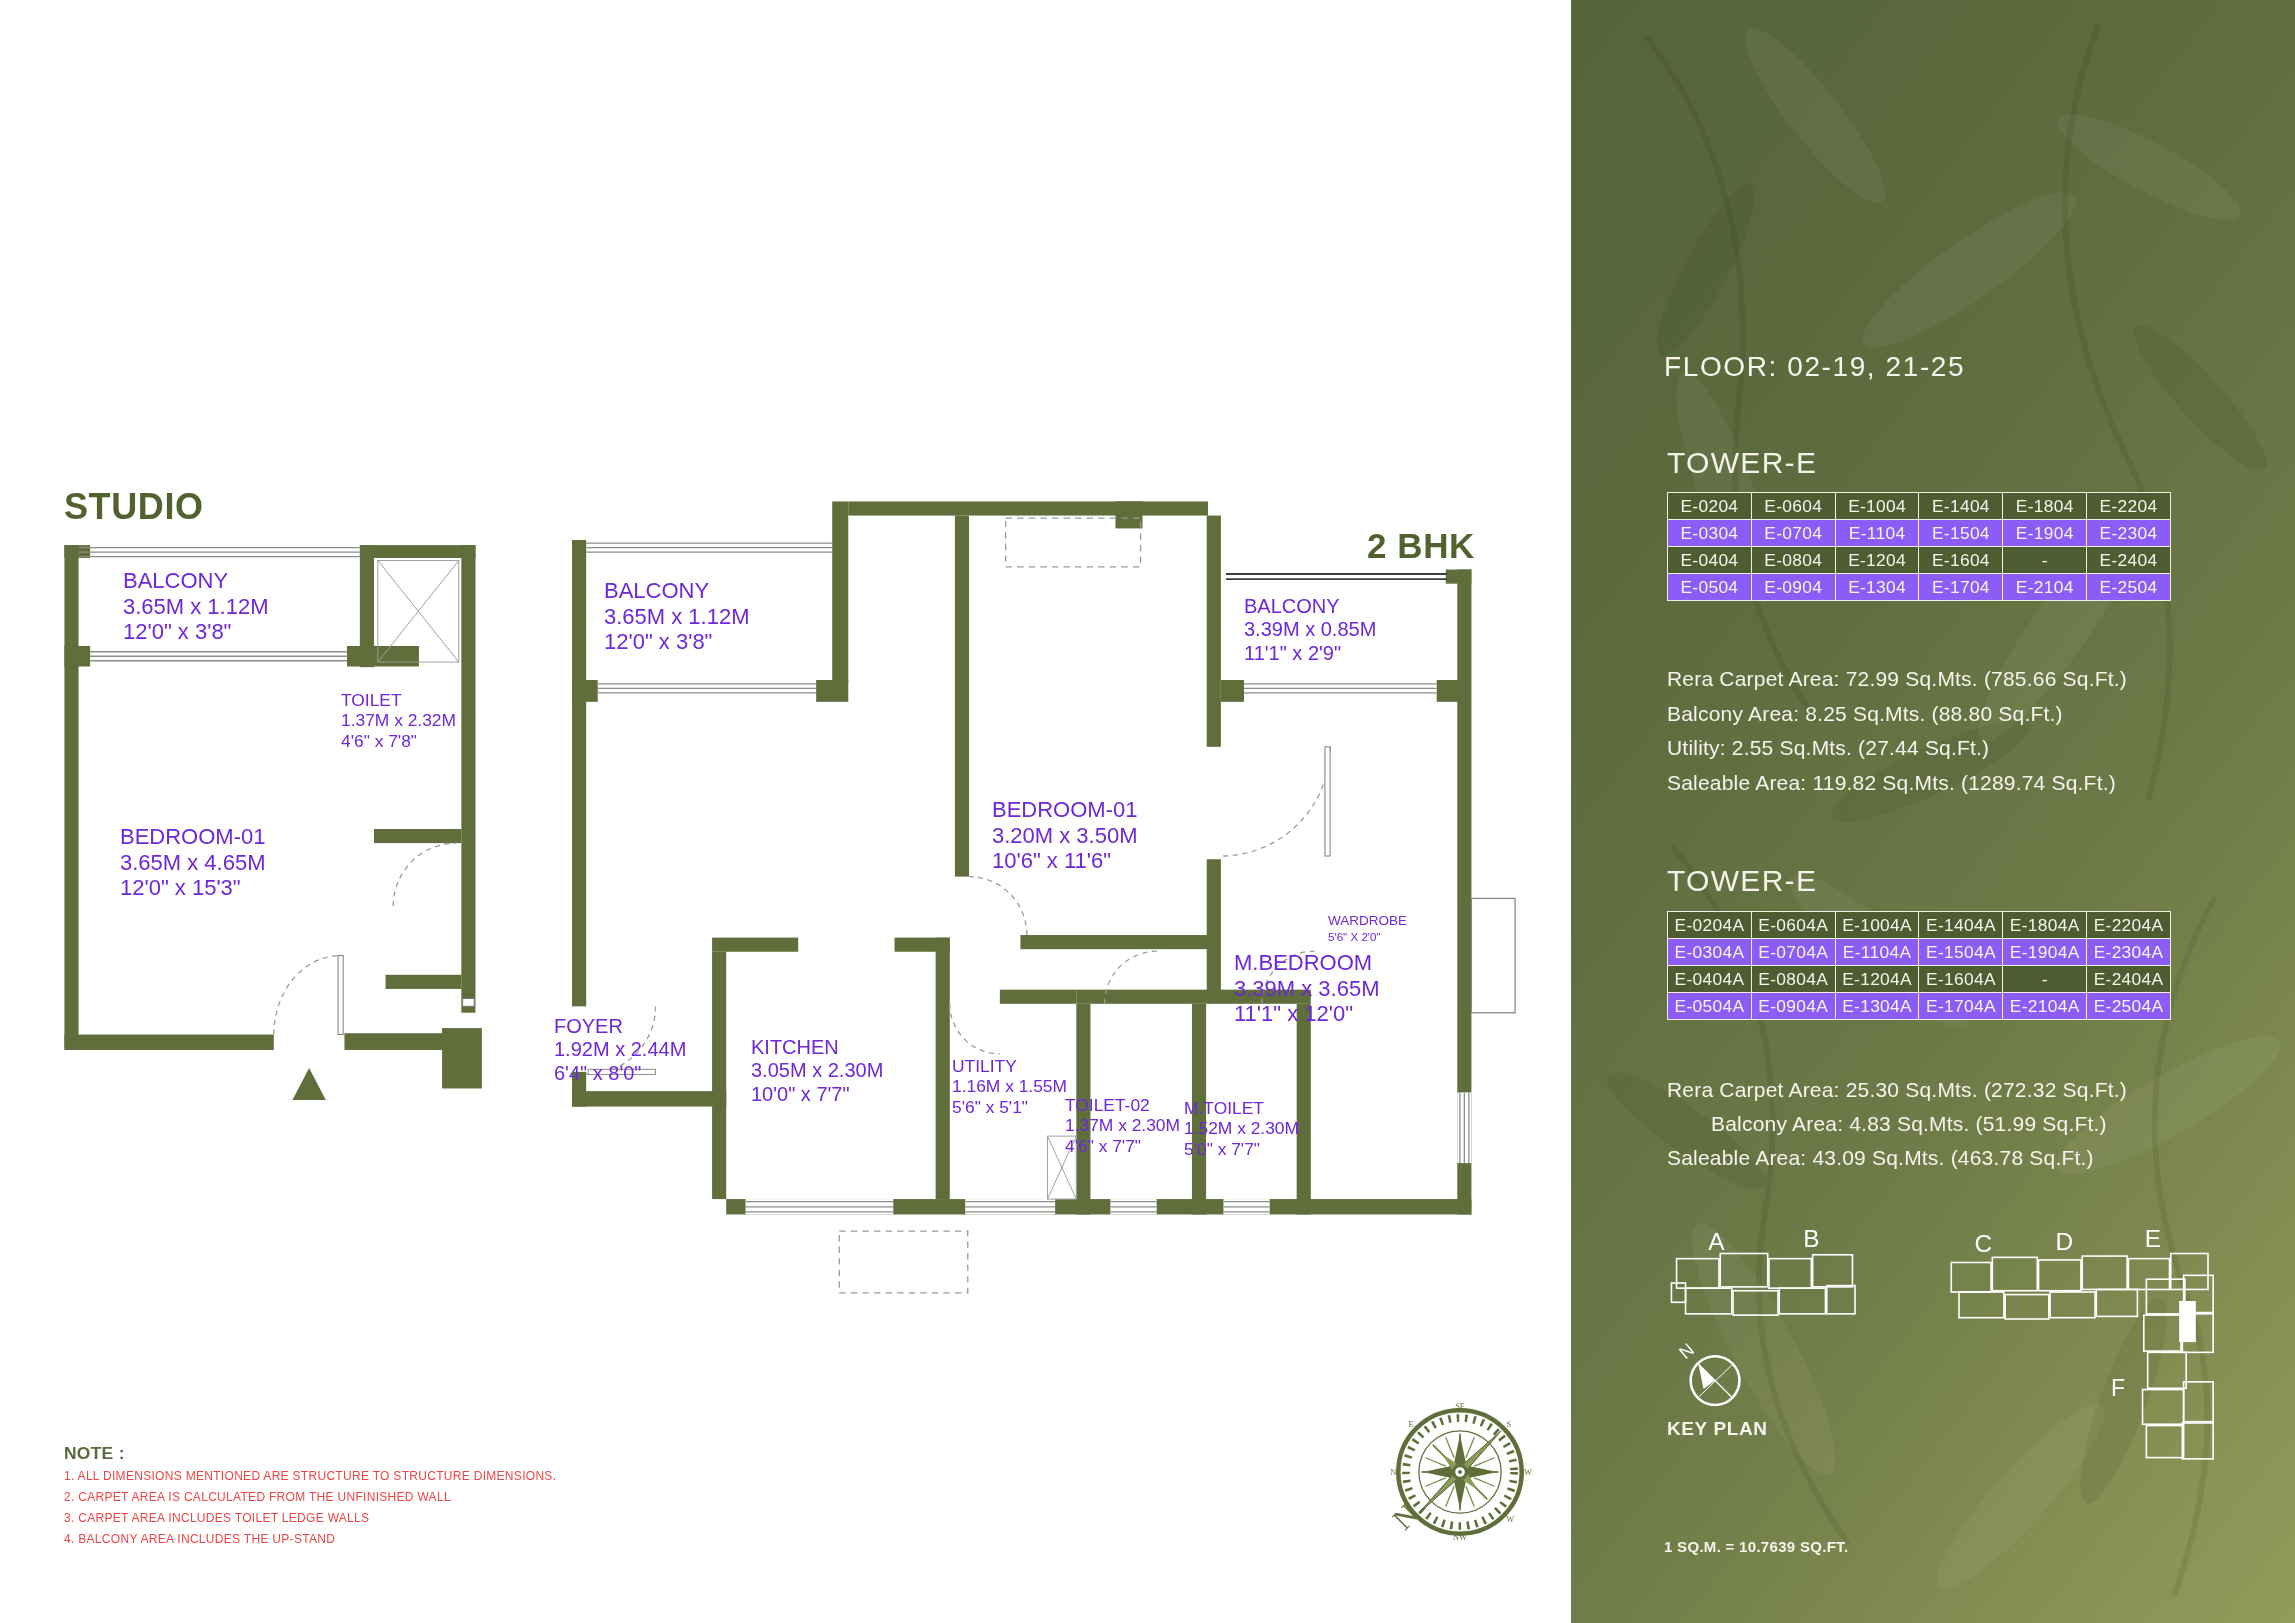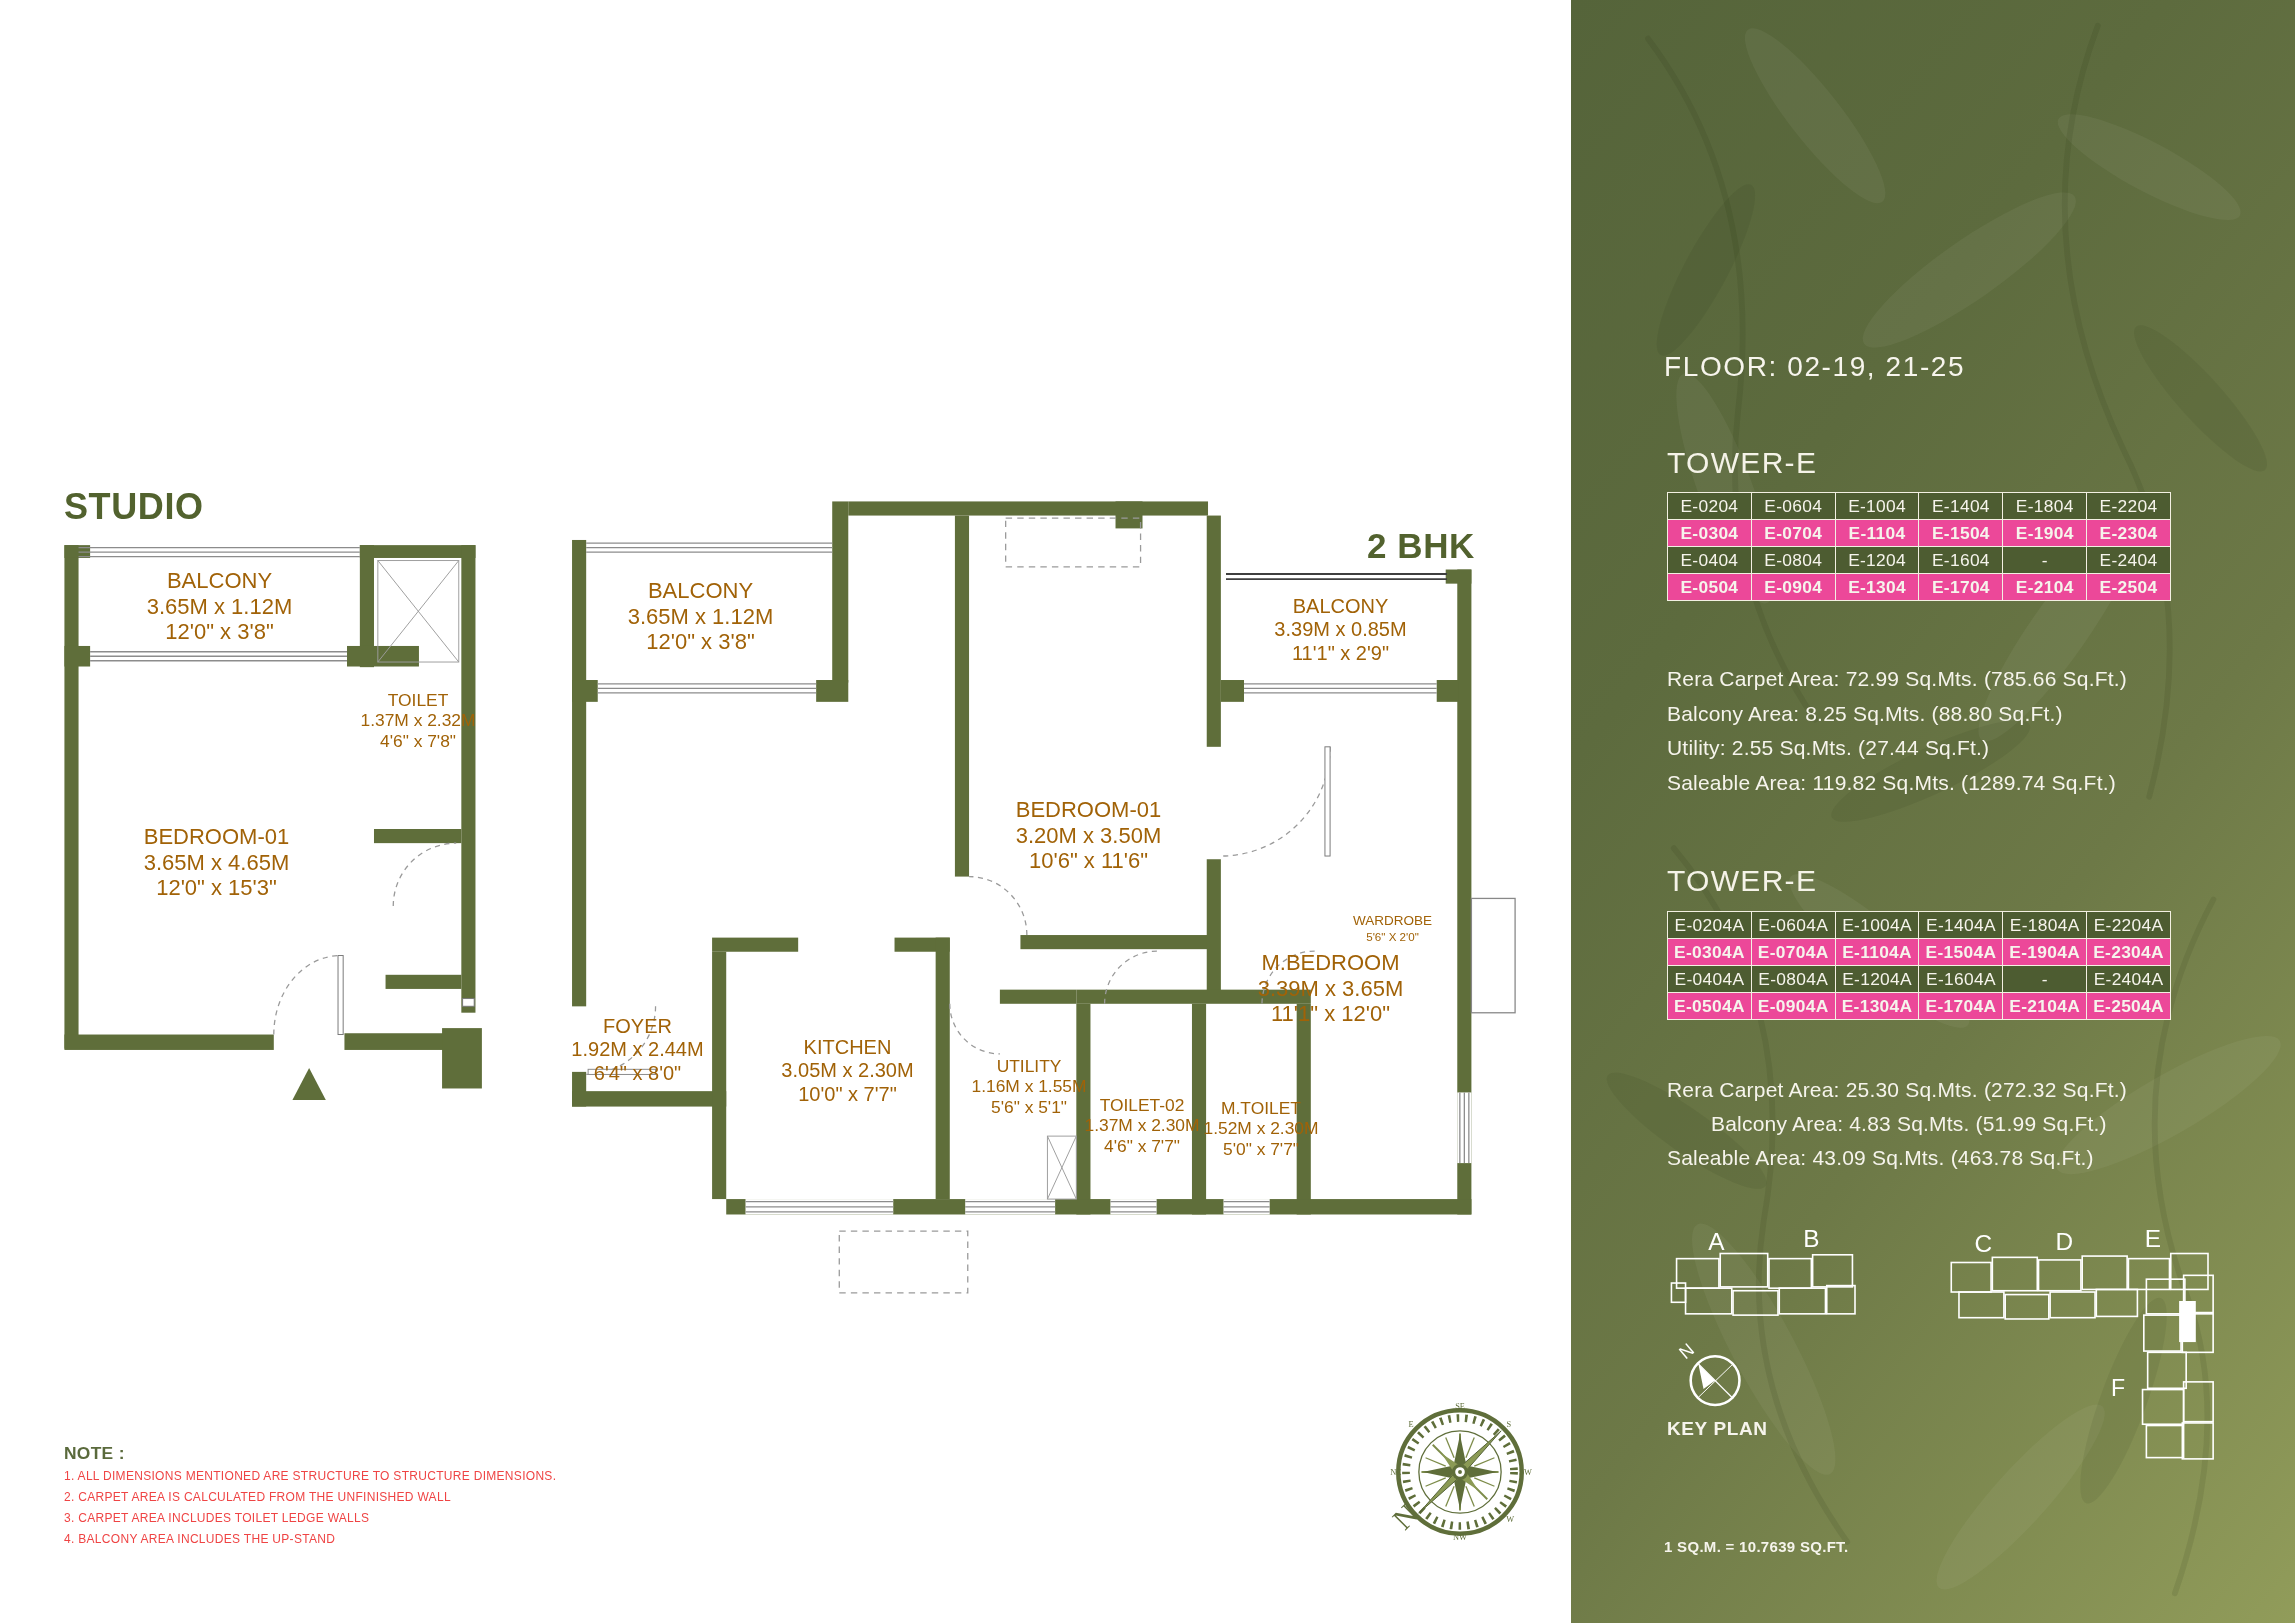--- a/index.html
+++ b/index.html
@@ -13,26 +13,26 @@
   .panel-title{left:1661px;top:272px;font-size:58px;color:#f7f5ed;letter-spacing:4.5px;font-weight:400;}
   .panel-floor{left:1664px;top:351px;font-size:28px;color:#f7f5ed;letter-spacing:1.6px;}
   .tower-head{left:1667px;font-size:30px;color:#f5f3e8;letter-spacing:1.3px;}
   .utable{left:1667px;width:504px;border:1.3px solid #f3f0e2;box-sizing:border-box;}
   .trow{display:flex;}
   .trow + .trow{border-top:1.3px solid #f3f0e2;}
   .tcell{flex:1;height:26px;line-height:26px;text-align:center;font-size:17.4px;
          color:#f6f4ec;letter-spacing:0.3px;overflow:hidden;}
   .tcell + .tcell{border-left:1.3px solid #f3f0e2;}
   .trow.dark .tcell{background:#4d5c31;}
-  .trow.light .tcell{background:#ec4899;font-weight:bold;}
+  .trow.light .tcell{background:#8b5cf6;}
   .aline{left:1667px;font-size:21px;color:#f6f4ec;letter-spacing:0.2px;white-space:nowrap;}
   .keyplan-caption{left:1667px;top:1418px;font-size:19px;font-weight:bold;color:#f6f4ec;letter-spacing:0.6px;}
   .footnote{left:1664px;top:1538px;font-size:15px;font-weight:bold;color:#f6f4ec;letter-spacing:0.3px;}
   
-  .rlabel{position:absolute;text-align:center;color:#a16207;line-height:1.17;}
+  .rlabel{position:absolute;text-align:left;color:#6d28d9;line-height:1.17;}
   .rlabel div{white-space:nowrap;}
   .f34{font-size:22px;} .f31{font-size:20px;} .f27{font-size:17.4px;} .f21{font-size:13.5px;}
   .plan-title{position:absolute;font-weight:bold;color:#52622e;letter-spacing:0.6px;}
   .note-head{left:64px;top:1443px;font-size:17.4px;font-weight:bold;color:#5a6a3c;letter-spacing:0.3px;}
   .note-item{font-size:12px;font-weight:normal;color:#ef4444;letter-spacing:0.3px;margin-bottom:7px;white-space:nowrap;}
   .note-list{left:64px;top:1469px;}
 </style>
 </head>
 <body>
 

